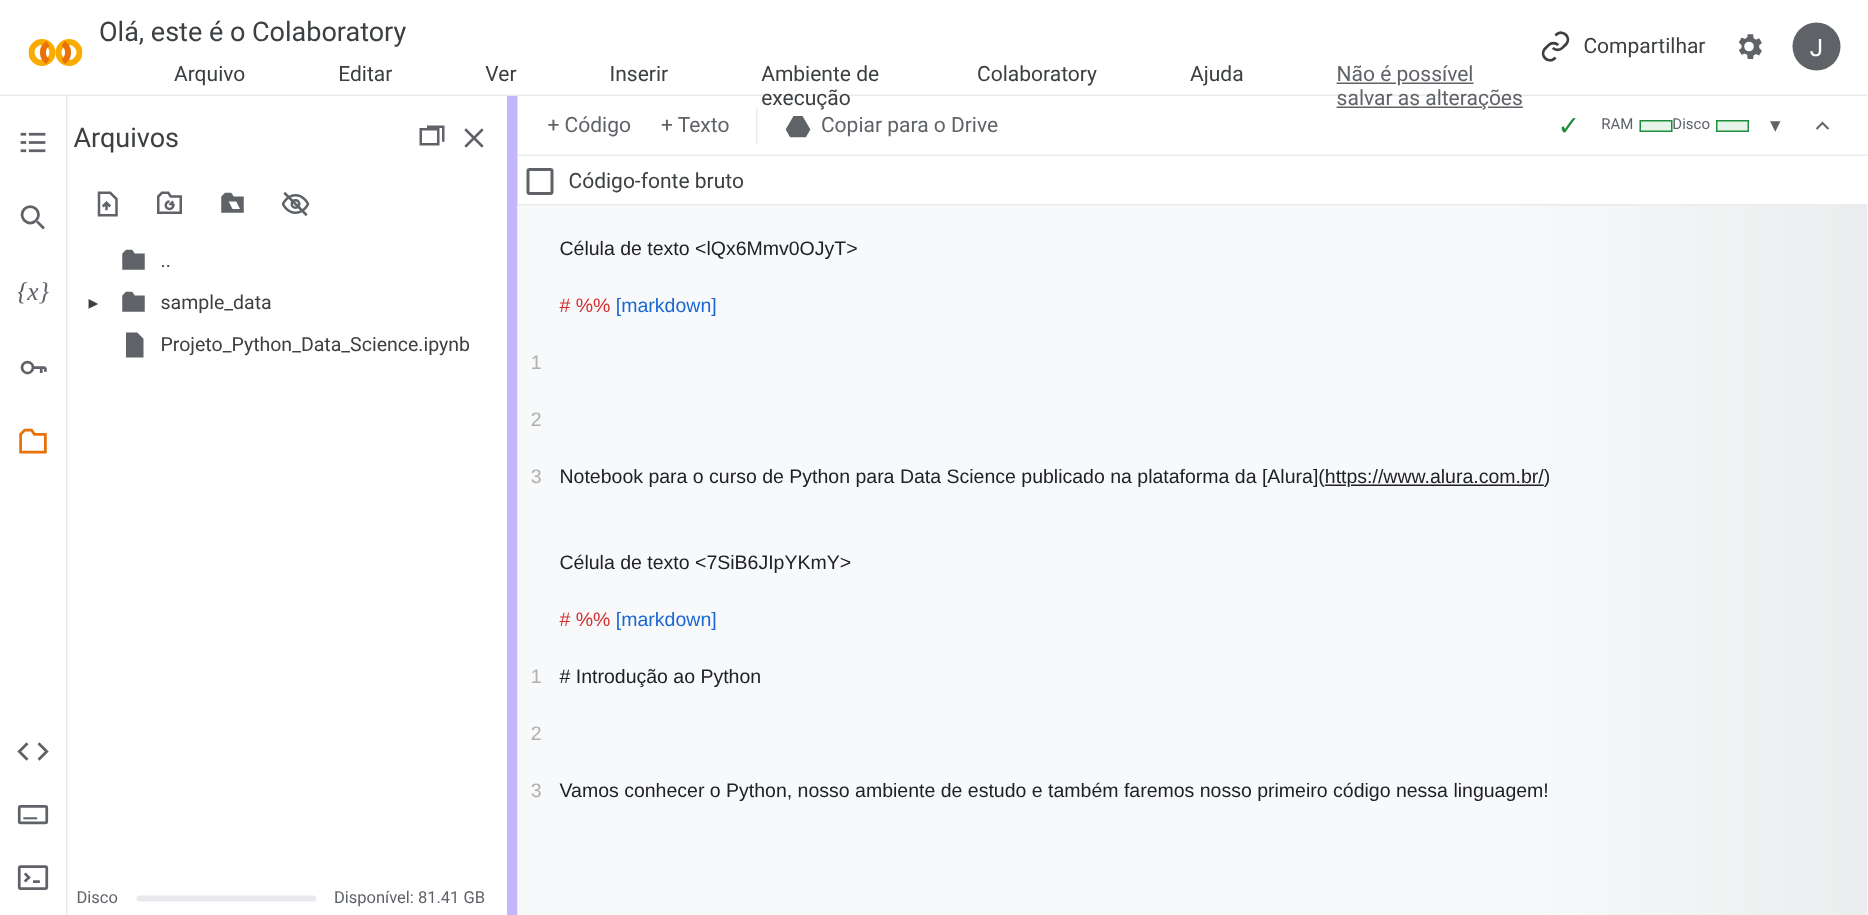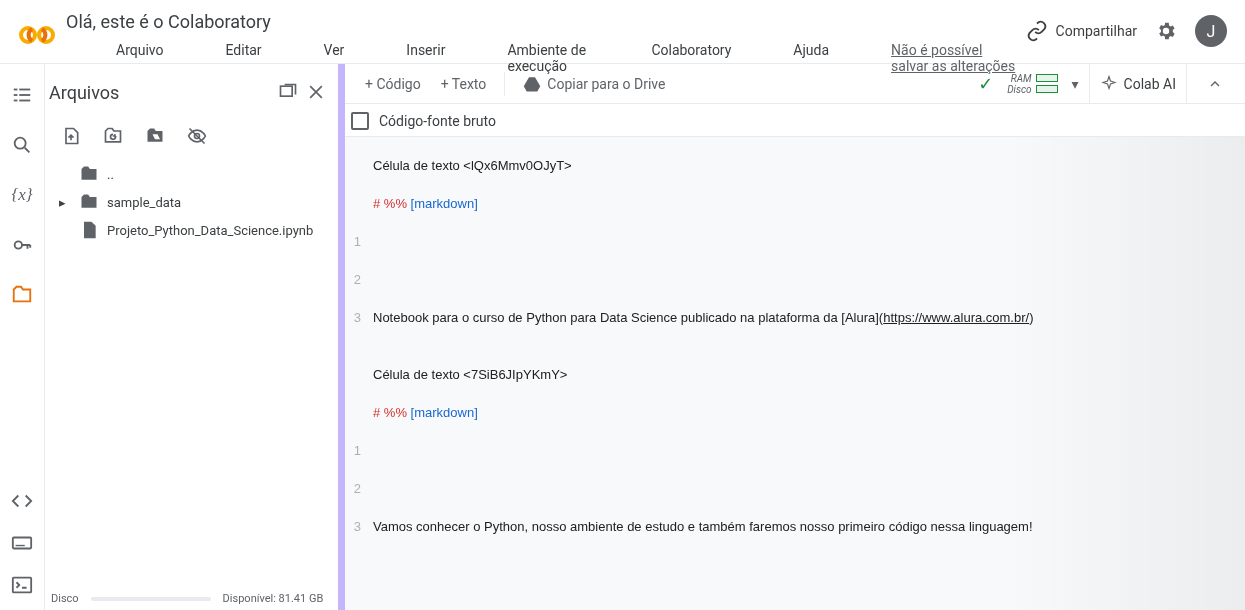--- a/index.html
+++ b/index.html
@@ -34,21 +34,21 @@
 .tree-row .caret { width: 12px; }
 .tree-row .fldr, .tree-row .fil { width: 20px; color: #5f6368; }
 .disk-bar { position: absolute; bottom: 5px; left: 6px; right: 6px; font-size: 11px; color: #5f6368; display: flex; align-items: center; gap: 8px; }
 .disk-bar .bar { flex: 1; height: 4px; background: #e8eaed; border-radius: 2px; margin: 0 4px; max-width: 120px;}
 
 .main { flex: 1; display: flex; flex-direction: column; position: relative; }
 .toolbar { display: flex; align-items: center; height: 40px; border-bottom: 1px solid #e8eaed; padding: 0 12px; gap: 4px; }
 .tb-btn { display: flex; align-items: center; gap: 6px; padding: 4px 8px; font-size: 14px; color: #5f6368; cursor: pointer; }
 .tb-sep { width: 1px; height: 24px; background: #e8eaed; margin: 0 6px; }
 .tb-right { margin-left: auto; display: flex; align-items: center; gap: 10px; }
-.res-block { display: flex; flex-direction: column; font-size: 10px; color: #5f6368; line-height: 11px; align-items: flex-end; padding-right: 4px; font-style: italic;}
+.res-block { display: flex; flex-direction: row; font-size: 10px; color: #5f6368; line-height: 11px; align-items: flex-start; padding-right: 4px;}
 .res-row { display: flex; align-items: center; gap: 4px; }
 .res-bar { width: 22px; height: 8px; border: 1px solid #1e8e3e; background:#e6f4ea;}
 .check-ic { color: #1e8e3e; font-size:18px; padding-right:4px;}
 .colab-ai { display: flex; align-items: center; gap: 6px; padding: 4px 10px; border-left:1px solid #e8eaed; border-right:1px solid #e8eaed; font-size: 14px; color: #3c4043; cursor: pointer; height: 40px;}
 .expand-up { padding: 4px 10px; cursor: pointer; color: #5f6368; }
 
 .tabs { display: flex; align-items: center; height: 36px; padding: 0 10px; gap: 16px; color: #5f6368; font-size: 14px; border-bottom: 1px solid #e8eaed; }
 .tabs .tab { padding: 8px 4px; cursor: pointer; }
 .tabs .tab.active { border-bottom: 2px solid #1a73e8; color: #3c4043; font-weight: 500; }
 .tabs .closex { font-size: 14px; margin-left: 4px; color: #5f6368; }
@@ -252,26 +252,20 @@
           <div class="res-row">
               <span>RAM</span>
               <div class="res-bar"></div>
             </div>
           <div class="res-row">
               <span>Disco</span>
               <div class="res-bar"></div>
             </div>
         </div>
         <span style="color:#5f6368;">▾</span>
-        <div class="colab-ai">
-          <svg width="18" height="18" viewBox="0 0 24 24" fill="none" stroke="#5f6368" stroke-width="1.5">
-              <path d="M12 2l2 6 6 2-6 2-2 6-2-6-6-2 6-2z"></path>
-            </svg>
-          <span>Colab AI</span>
-        </div>
         <div class="expand-up">
           <svg width="16" height="16" viewBox="0 0 24 24" fill="none" stroke="#5f6368" stroke-width="2">
               <path d="M6 15l6-6 6 6"></path>
             </svg>
         </div>
       </div>
     </div>
 
 
     <div class="raw-head">
@@ -281,21 +275,21 @@
 
     <div class="code-area">
 <div class="cell-label">Célula de texto &lt;lQx6Mmv0OJyT&gt;</div>
 <div class="code-line"><span class="gutter"></span><span class="code-content"><span class="md-marker"># %% </span><span class="md-bracket">[markdown]</span></span></div>
 <div class="code-line"><span class="gutter">1</span></div>
 <div class="code-line"><span class="gutter">2</span><span class="code-content"></span></div>
 <div class="code-line"><span class="gutter">3</span><span class="code-content"><span>Notebook para o curso de Python para Data Science publicado na plataforma da [Alura](</span><span class="link-u">https://www.alura.com.br/</span><span>)</span></span></div>
 <div class="code-line"><span class="gutter"></span></div>
 <div class="cell-label">Célula de texto &lt;7SiB6JIpYKmY&gt;</div>
 <div class="code-line"><span class="gutter"></span><span class="code-content"><span class="md-marker"># %% </span><span class="md-bracket">[markdown]</span></span></div>
-<div class="code-line"><span class="gutter">1</span></div>
+<div class="code-line"><span class="gutter">1</span><span class="code-content"># Introdução ao Python</span></div>
 <div class="code-line"><span class="gutter">2</span><span class="code-content"></span></div>
 <div class="code-line"><span class="gutter">3</span><span class="code-content">Vamos conhecer o Python, nosso ambiente de estudo e também faremos nosso primeiro código nessa linguagem!</span></div>
 <div class="code-line"><span class="gutter"></span></div>
 
 
 
 
 
 
 

